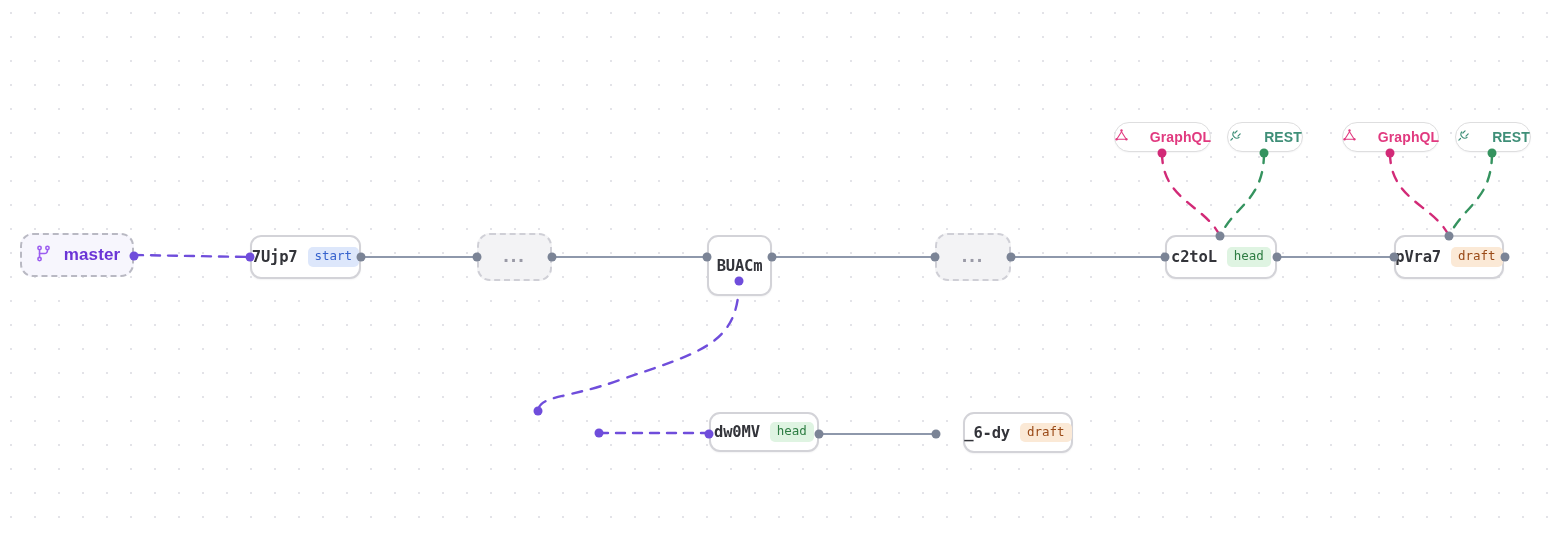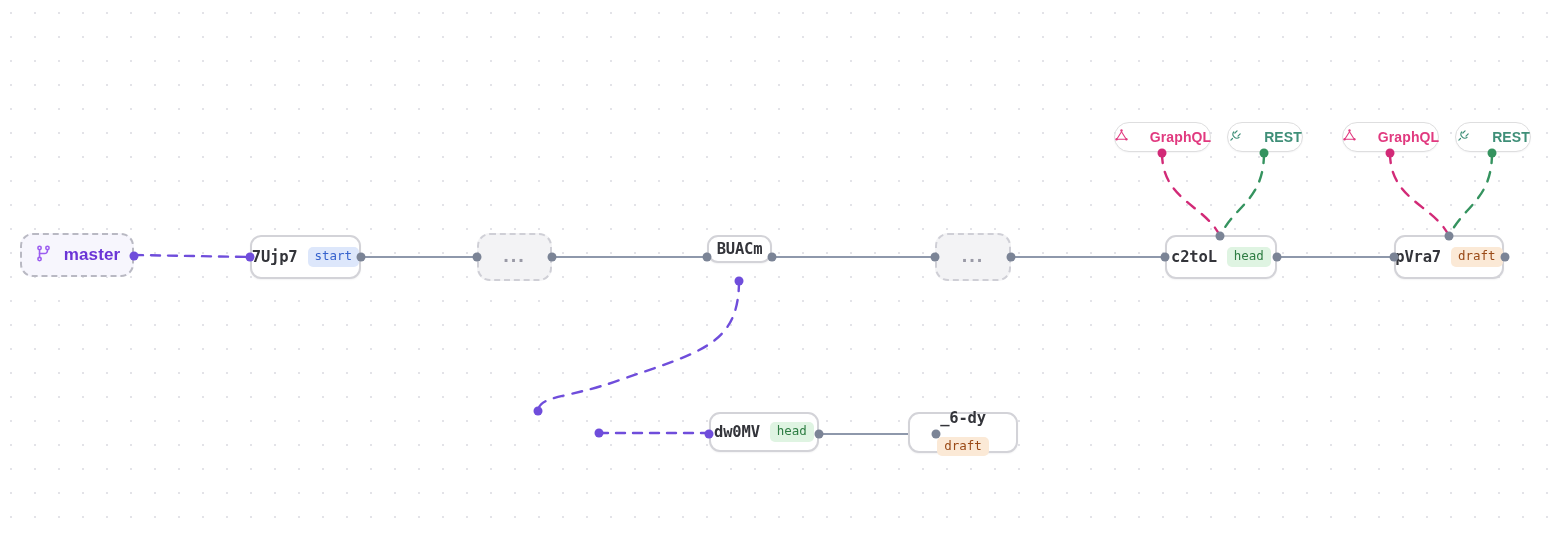--- a/index.html
+++ b/index.html
@@ -172,40 +172,40 @@
     </span>
     <span class="branch-label">master</span>
   </div>
 
 
   <div class="node commit-node" style="left:250px; top:235px; width:111px; height:44px;">
     <span class="commit-hash">7Ujp7</span>
     <span class="badge badge-start">start</span>
   </div>
 
-  <div class="node commit-node" style="left:707px; top:235px; width:65px; height:28px;">
+  <div class="node commit-node" style="left:707px; top:235px; width:65px; height:61px;">
     <span class="commit-hash">BUACm</span>
   </div>
 
   <div class="node commit-node" style="left:1165px; top:235px; width:112px; height:44px;">
     <span class="commit-hash">c2toL</span>
     <span class="badge badge-head">head</span>
   </div>
 
   <div class="node commit-node" style="left:1394px; top:235px; width:110px; height:44px;">
     <span class="commit-hash">pVra7</span>
     <span class="badge badge-draft">draft</span>
   </div>
 
   <div class="node commit-node" style="left:709px; top:412px; width:110px; height:40px;">
     <span class="commit-hash">dw0MV</span>
     <span class="badge badge-head">head</span>
   </div>
 
-  <div class="node commit-node" style="left:908px; top:412px; width:110px; height:41px;flex-direction:column;">
+  <div class="node commit-node" style="left:963px; top:412px; width:110px; height:41px;">
     <span class="commit-hash">_6-dy</span>
     <span class="badge badge-draft">draft</span>
   </div>
 
   <div class="node ellipsis-node" style="left:477px; top:233px; width:75px; height:48px;">
     <span class="ellipsis-dots">...</span>
   </div>
 
   <div class="node ellipsis-node" style="left:935px; top:233px; width:76px; height:48px;">
     <span class="ellipsis-dots">...</span>

